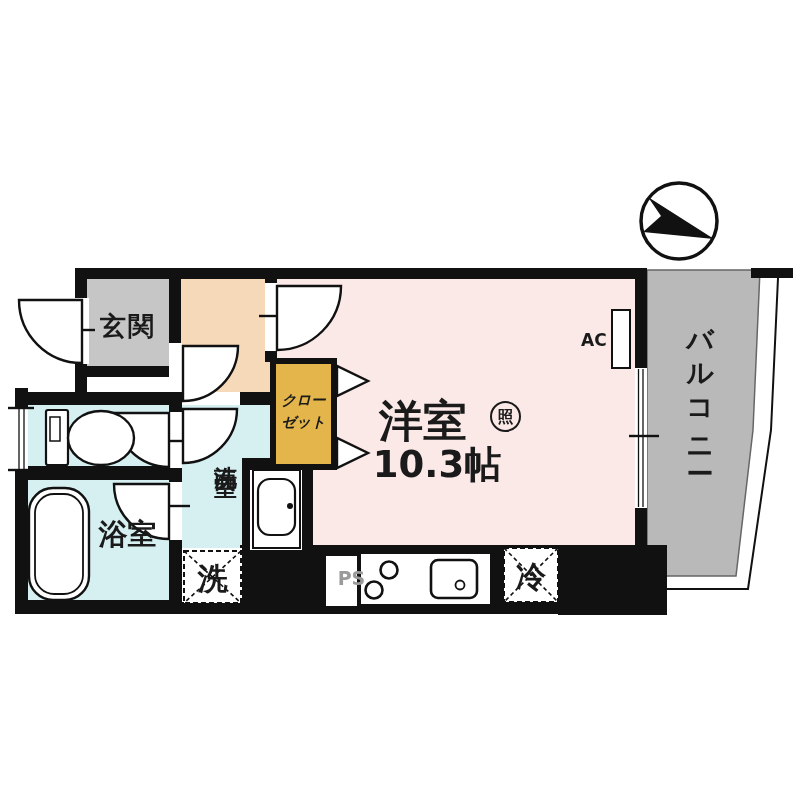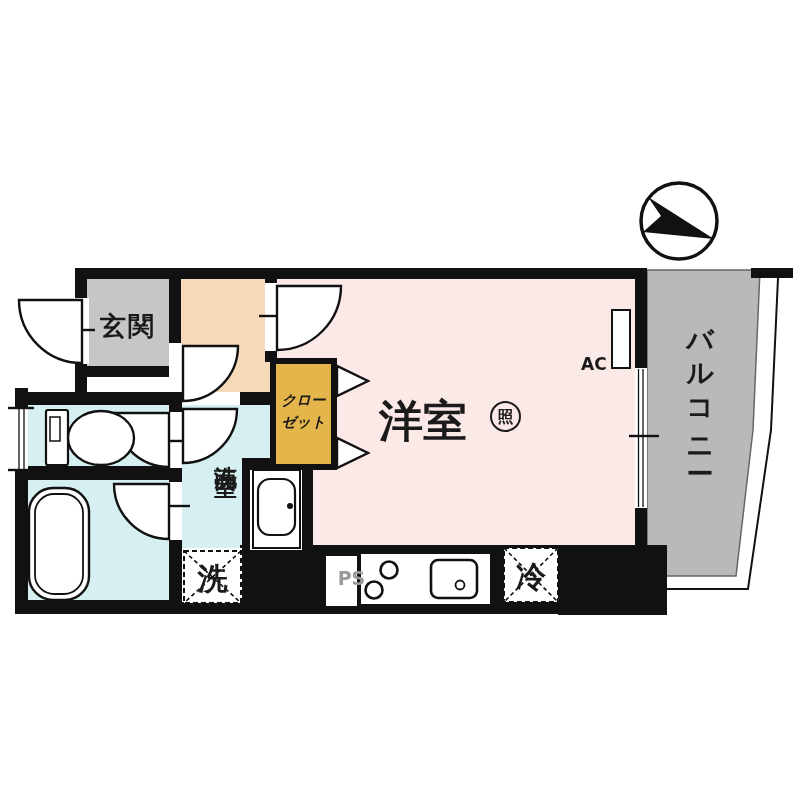--- a/index.html
+++ b/index.html
@@ -134,24 +134,26 @@
     <g>
       <circle cx="679" cy="221" r="38" fill="#fff" stroke="#111" stroke-width="3.5"></circle>
       <polygon points="648,197 714,239 643,232 661,216" fill="#111"></polygon>
     </g>
   </svg>
 
   <div class="lbl center" style="left:358px;top:392px;width:130px;font-size:44px;">洋室</div>
 
   <div class="lbl center" style="left:86px;top:309px;width:84px;font-size:26px;letter-spacing:2px;">玄関</div>
   <div class="badge" style="left:490px;top:401px;">照</div>
-  <div class="lbl" style="left:581px;top:330px;font-size:17px;margin-top:24px;">AC</div>
+  <div class="lbl center" style="left:352px;top:440px;width:170px;font-size:37px;">10.3帖</div>
+  <div class="lbl" style="left:581px;top:330px;font-size:17px;">AC</div>
 
   <div class="lbl vert" style="left:682px;top:308px;height:280px;font-size:27px;letter-spacing:7px;font-weight:bold;">バルコニー</div>
 
+  <div class="lbl center" style="left:85px;top:515px;width:85px;font-size:29px;">浴室</div>
 
   <div class="lbl vert" style="left:211px;top:447px;height:115px;font-size:23px;letter-spacing:4px;">洗面室</div>
 
   <div class="lbl center" style="left:275px;top:389px;width:57px;font-size:14.5px;line-height:1.55;font-style:italic;">
     <span>クロー</span><br>
     <span>ゼット</span>
   </div>
 
   <div class="lbl center" style="left:184px;top:559px;width:57px;font-size:30px;">洗</div>
   <div class="lbl center" style="left:504px;top:557px;width:54px;font-size:30px;">冷</div>

